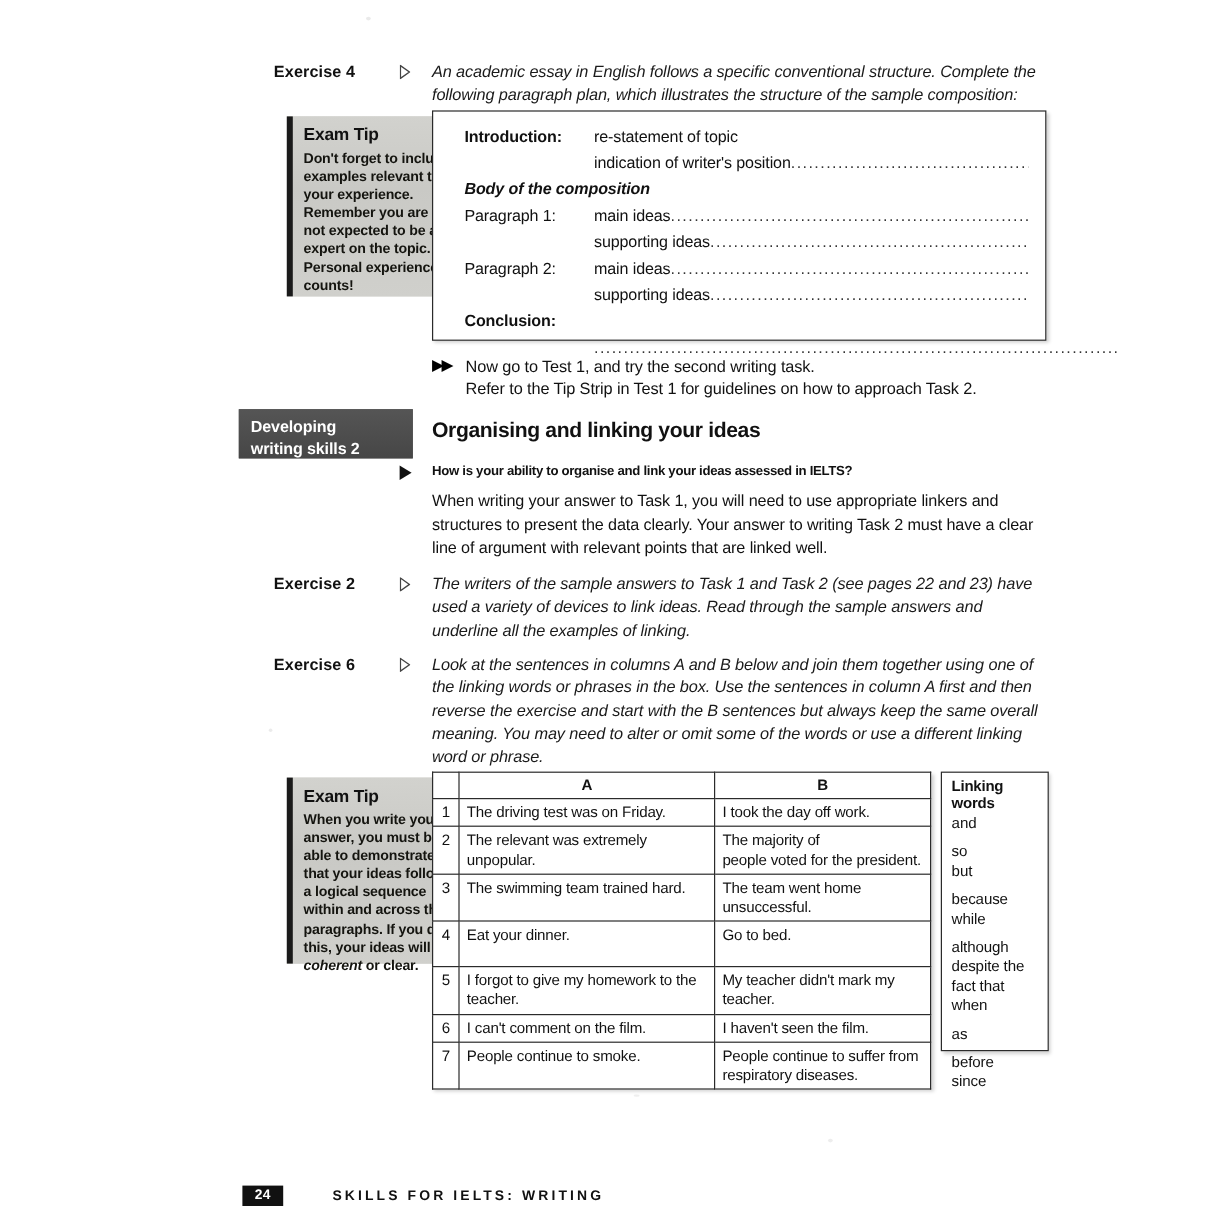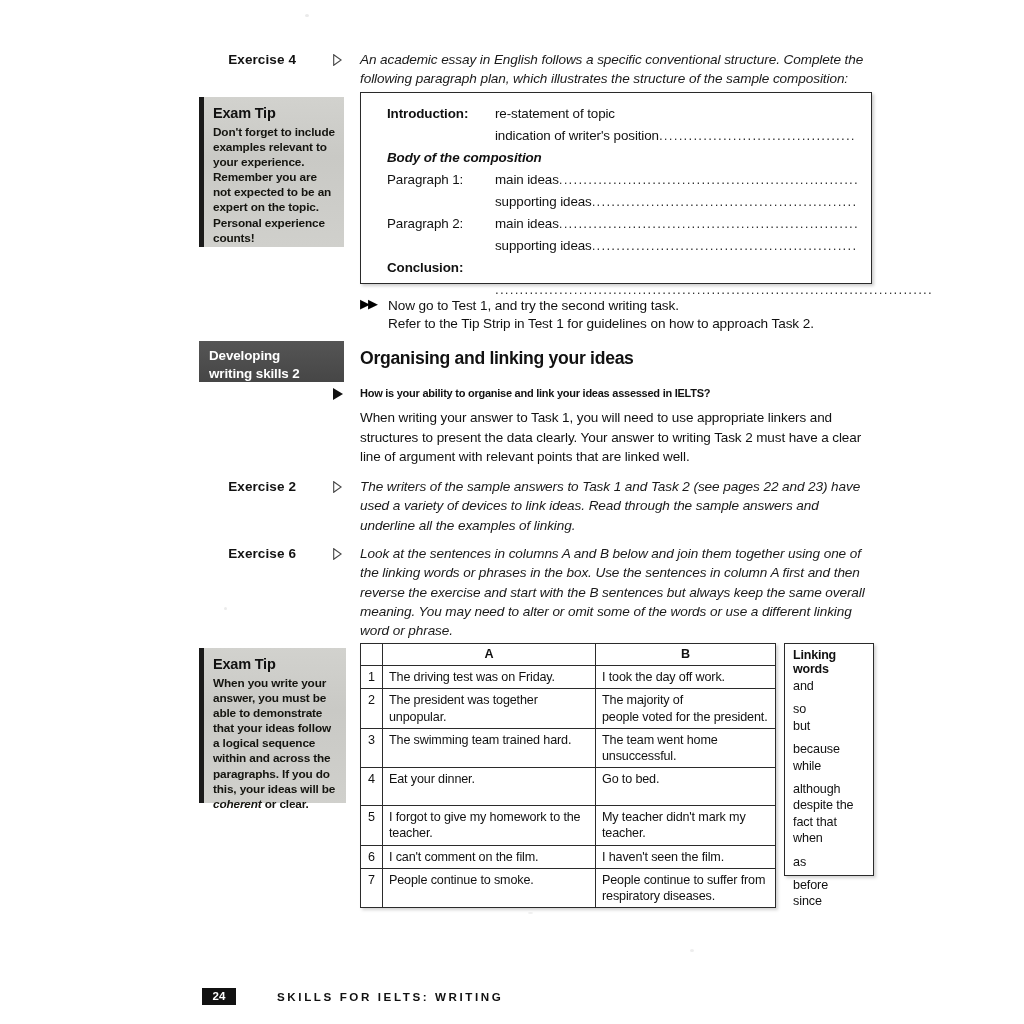--- a/index.html
+++ b/index.html
@@ -53,20 +53,21 @@
   }
 
   
   .examtip {
     position: absolute;
     background: #cfcfcb;
     background-image: linear-gradient(180deg,#d2d2ce 0%,#c9c9c5 40%,#d0d0cc 100%);
     border-left: 5px solid #1a1a1a;
     padding: 8px 9px 10px 9px;
     box-sizing: border-box;
+    margin-left: 40px;
   }
   .examtip h4 {
     margin: 0 0 4px 0;
     font-size: 14.5px;
     font-weight: bold;
     letter-spacing: -0.2px;
   }
   .examtip p {
     margin: 0;
     font-size: 11.8px;
@@ -352,21 +353,21 @@
       </tr>
     </thead>
     <tbody>
       <tr>
         <td class="num">1</td>
         <td>The driving test was on Friday.</td>
         <td>I took the day off work.</td>
       </tr>
       <tr>
         <td class="num">2</td>
-        <td>The president was together unpopular.</td>
+        <td>The relevant was extremely unpopular.</td>
         <td style="white-space:pre-line">The majority of
 people voted for the president.</td>
       </tr>
       <tr>
         <td class="num">3</td>
         <td>The swimming team trained hard.</td>
         <td>The team went home unsuccessful.</td>
       </tr>
       <tr style="height:38px">
         <td class="num">4</td>

